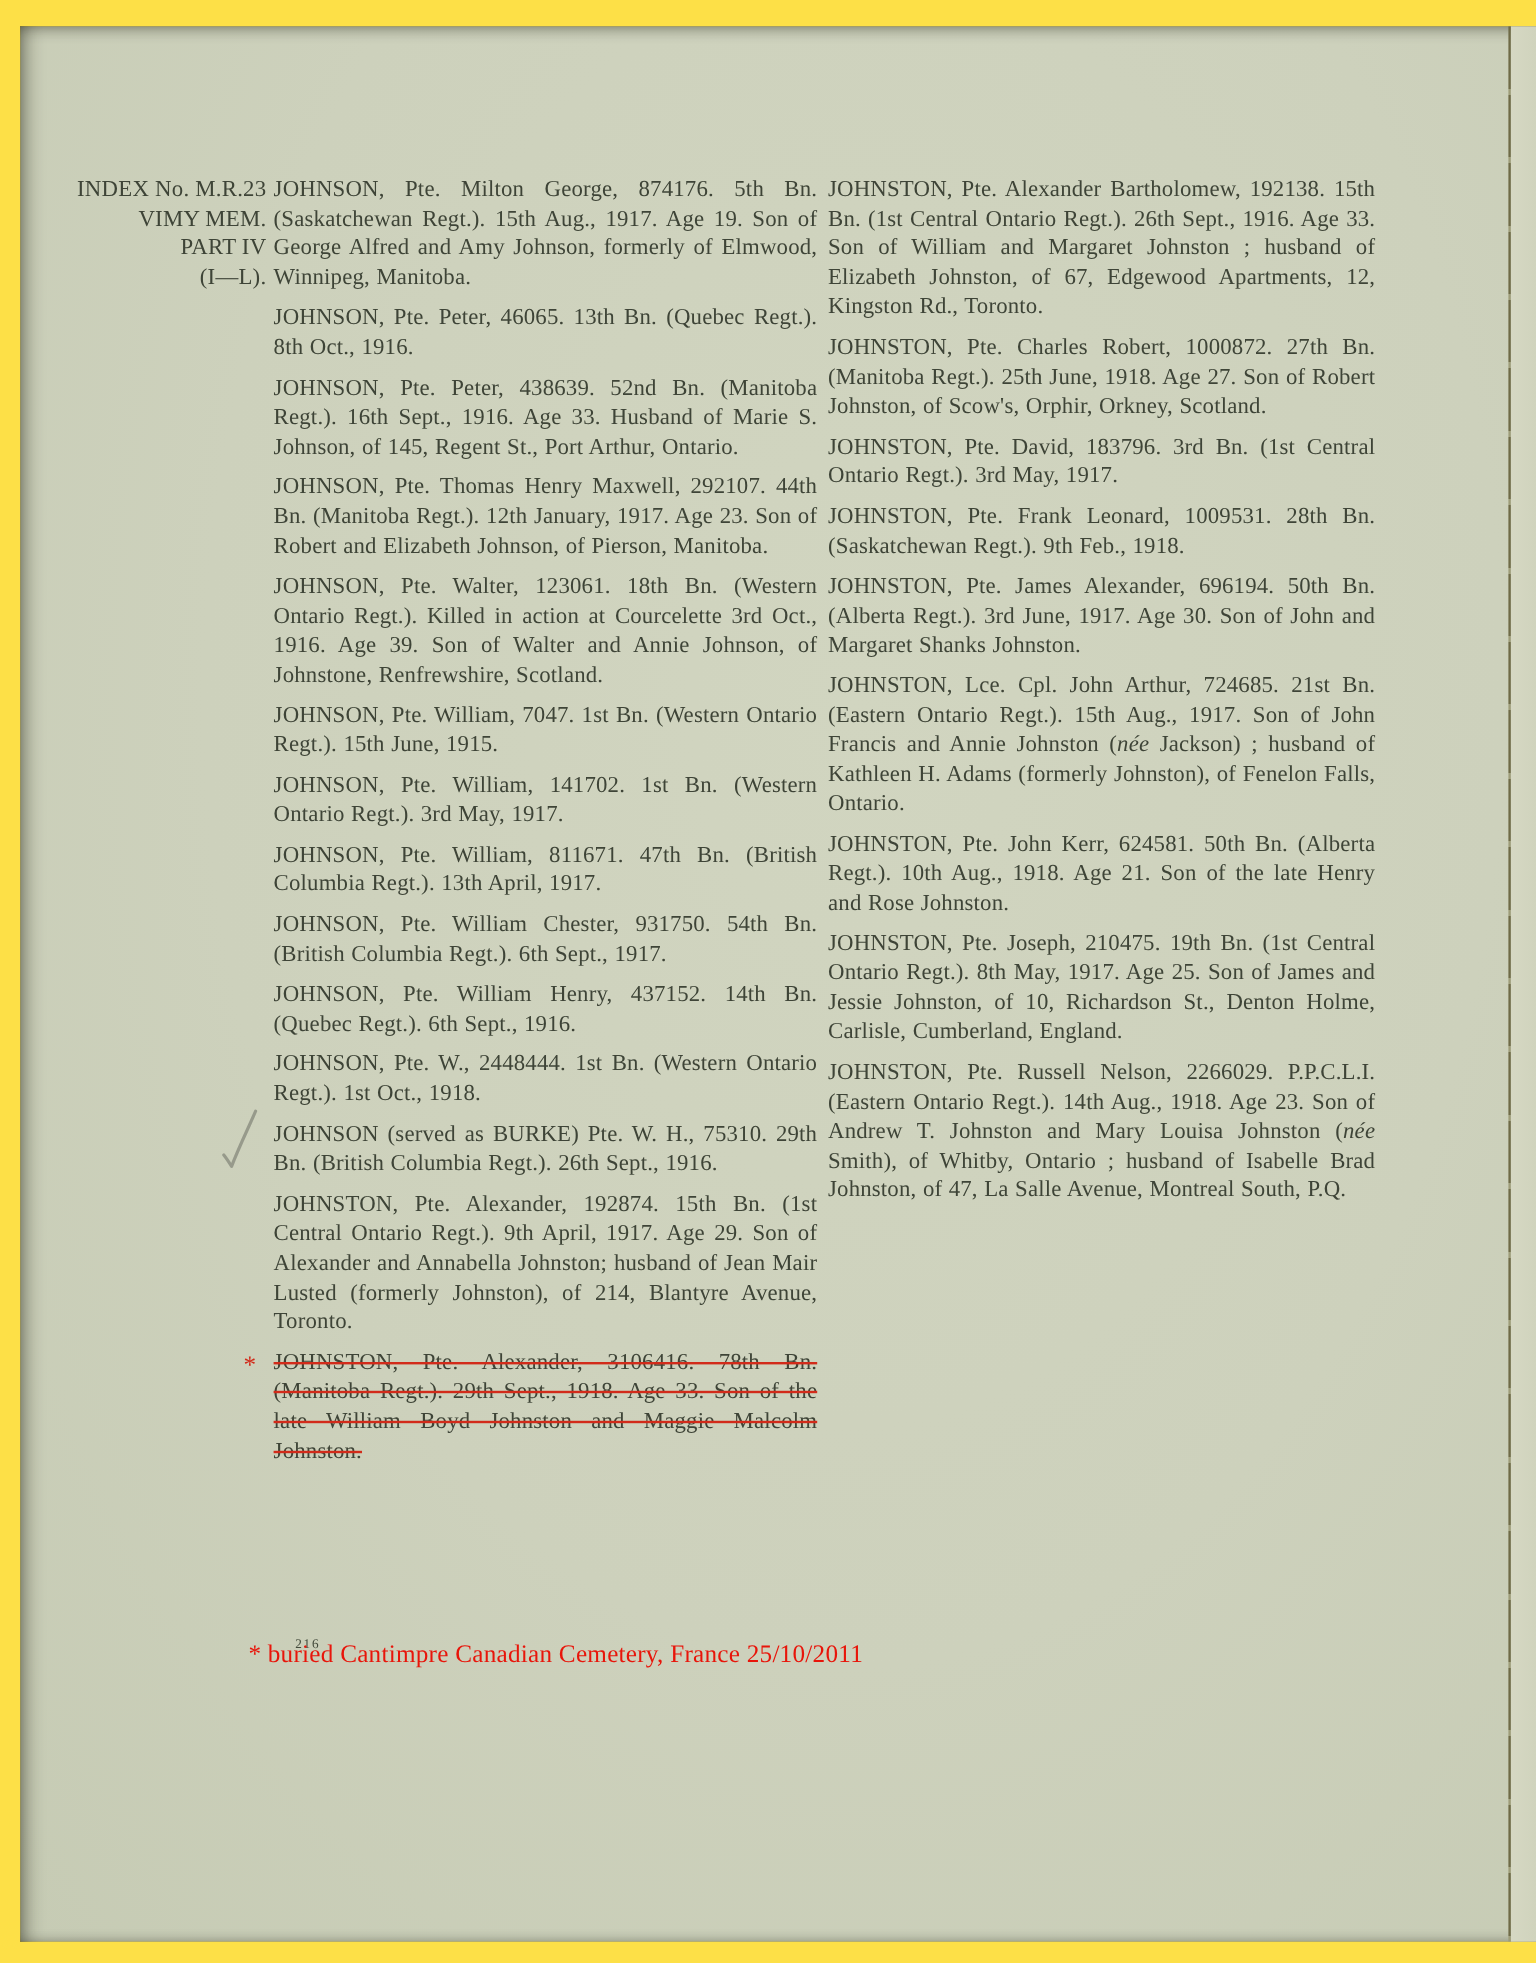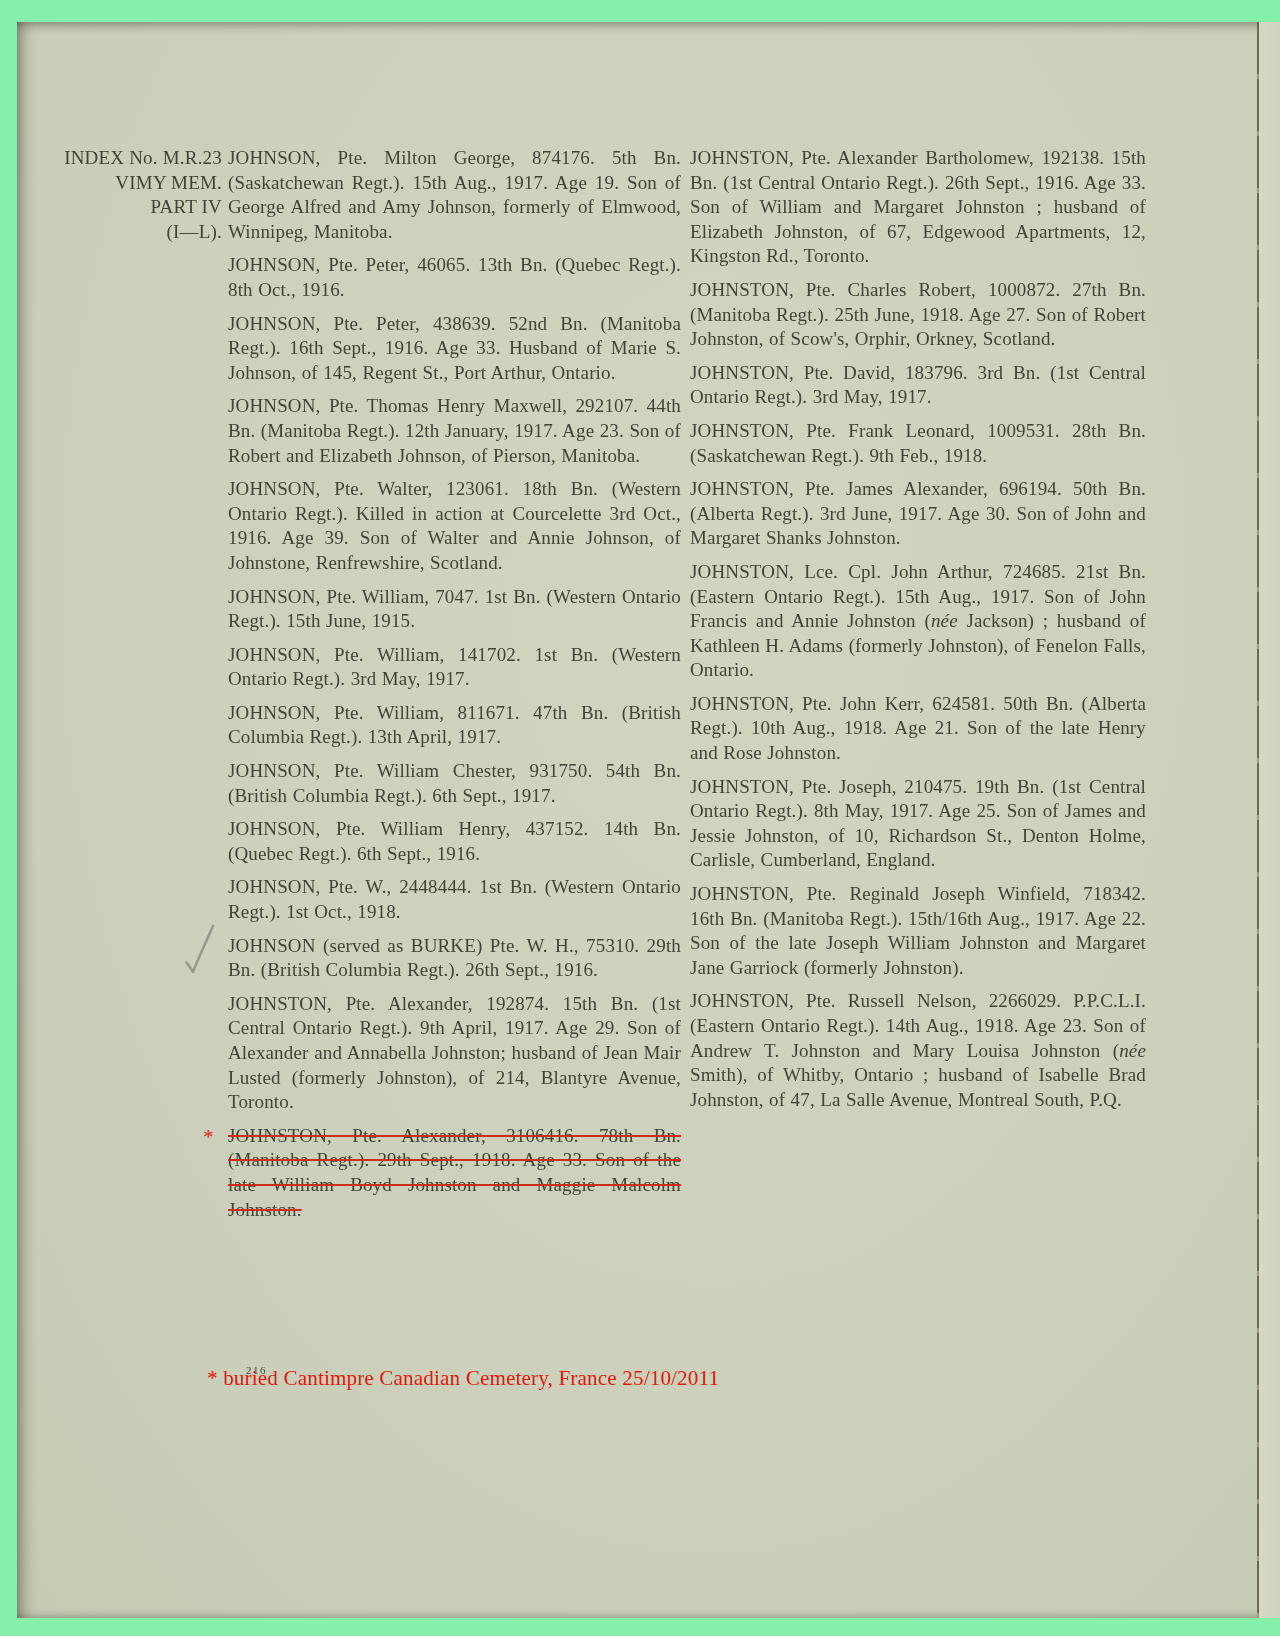--- a/index.html
+++ b/index.html
@@ -1,18 +1,18 @@
 <!DOCTYPE html>
 <html lang="en"><head>
 <meta charset="utf-8">
 <style>
   html,body { margin:0; padding:0; background:#0e0e0c; }
   .scan {
     position:relative; width:1280px; height:1636px; overflow:hidden;
-    background:#86efac;
+    background:#fde047;
     font-family:"Liberation Serif","DejaVu Serif",serif;
   }
   .paper {
     position:absolute; left:17px; top:22px; width:1263px; height:1596px;
     background: radial-gradient(ellipse at 55% 35%, #d1d5c0 0%, #cdd1bc 55%, #c6cbb4 100%);
     box-shadow: inset 12px 0 16px -9px rgba(25,25,12,.5),
                 inset 0 9px 12px -8px rgba(25,25,12,.45),
                 inset 0 -7px 10px -7px rgba(25,25,12,.3);
   }
   .page-edge-line {
@@ -91,19 +91,18 @@
     </div>
   <div class="col col-right">
       <p><span>JOHNSTON, Pte. Alexander Bartholomew, 192138.  15th Bn. (1st Central Ontario Regt.). 26th Sept., 1916.  Age 33.  Son of William and Margaret Johnston ;  husband of Elizabeth Johnston, of 67, Edgewood Apartments, 12, Kingston Rd., Toronto.</span></p>
       <p><span>JOHNSTON, Pte. Charles Robert, 1000872. 27th Bn. (Manitoba Regt.).  25th June, 1918. Age 27.  Son of Robert Johnston, of Scow's, Orphir, Orkney, Scotland.</span></p>
       <p><span>JOHNSTON, Pte. David, 183796.  3rd Bn. (1st Central Ontario Regt.).  3rd May, 1917.</span></p>
       <p><span>JOHNSTON, Pte. Frank Leonard, 1009531. 28th Bn. (Saskatchewan Regt.).  9th Feb., 1918.</span></p>
       <p><span>JOHNSTON, Pte. James Alexander, 696194. 50th Bn. (Alberta Regt.).  3rd June, 1917.  Age 30. Son of John and Margaret Shanks Johnston.</span></p>
       <p><span>JOHNSTON, Lce. Cpl. John Arthur, 724685. 21st Bn. (Eastern Ontario Regt.).  15th Aug., 1917.  Son of John Francis and Annie Johnston (<i>née</i> Jackson) ; husband of Kathleen H. Adams (formerly Johnston), of Fenelon Falls, Ontario.</span></p>
       <p><span>JOHNSTON, Pte. John Kerr, 624581.  50th Bn. (Alberta Regt.).  10th Aug., 1918.  Age 21. Son of the late Henry and Rose Johnston.</span></p>
       <p><span>JOHNSTON, Pte. Joseph, 210475.  19th Bn. (1st Central Ontario Regt.).  8th May, 1917. Age 25.  Son of James and Jessie Johnston, of 10, Richardson St., Denton Holme, Carlisle, Cumberland, England.</span></p>
-      <p><span>JOHNSTON, Pte. Reginald Joseph Winfield, 718342.  16th Bn. (Manitoba Regt.).  15th/16th Aug., 1917.  Age 22.  Son of the late Joseph William Johnston and Margaret Jane Garriock (formerly Johnston).</span></p>
       <p><span>JOHNSTON, Pte. Russell Nelson, 2266029. P.P.C.L.I. (Eastern Ontario Regt.).  14th Aug., 1918.  Age 23.  Son of Andrew T. Johnston and Mary Louisa Johnston (<i>née</i> Smith), of Whitby, Ontario ; husband of Isabelle Brad Johnston, of 47, La Salle Avenue, Montreal South, P.Q.</span></p>
     </div>
 
   <div class="page-number">216</div>
   <div class="annotation">* buried Cantimpre Canadian Cemetery, France 25/10/2011</div>
 </div>
 
 </body></html>

